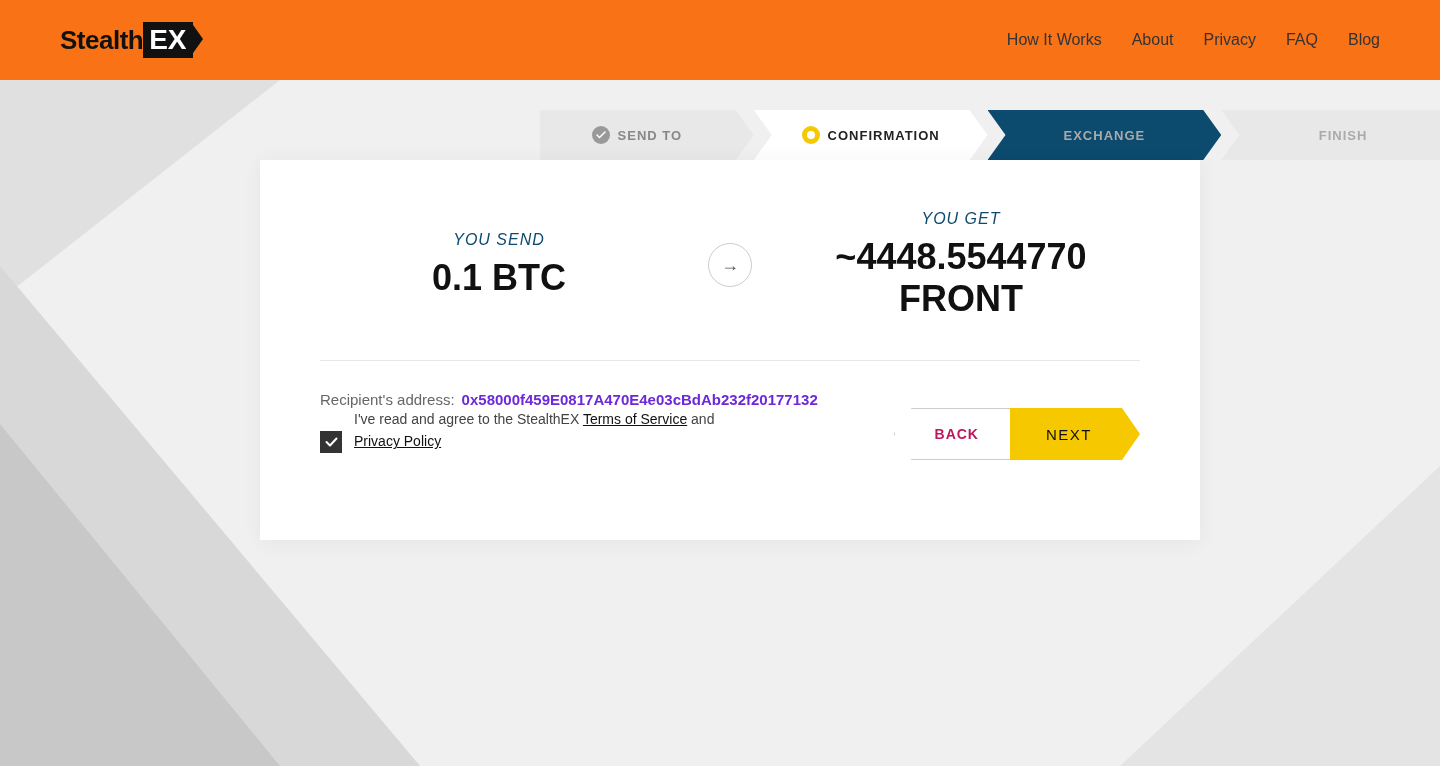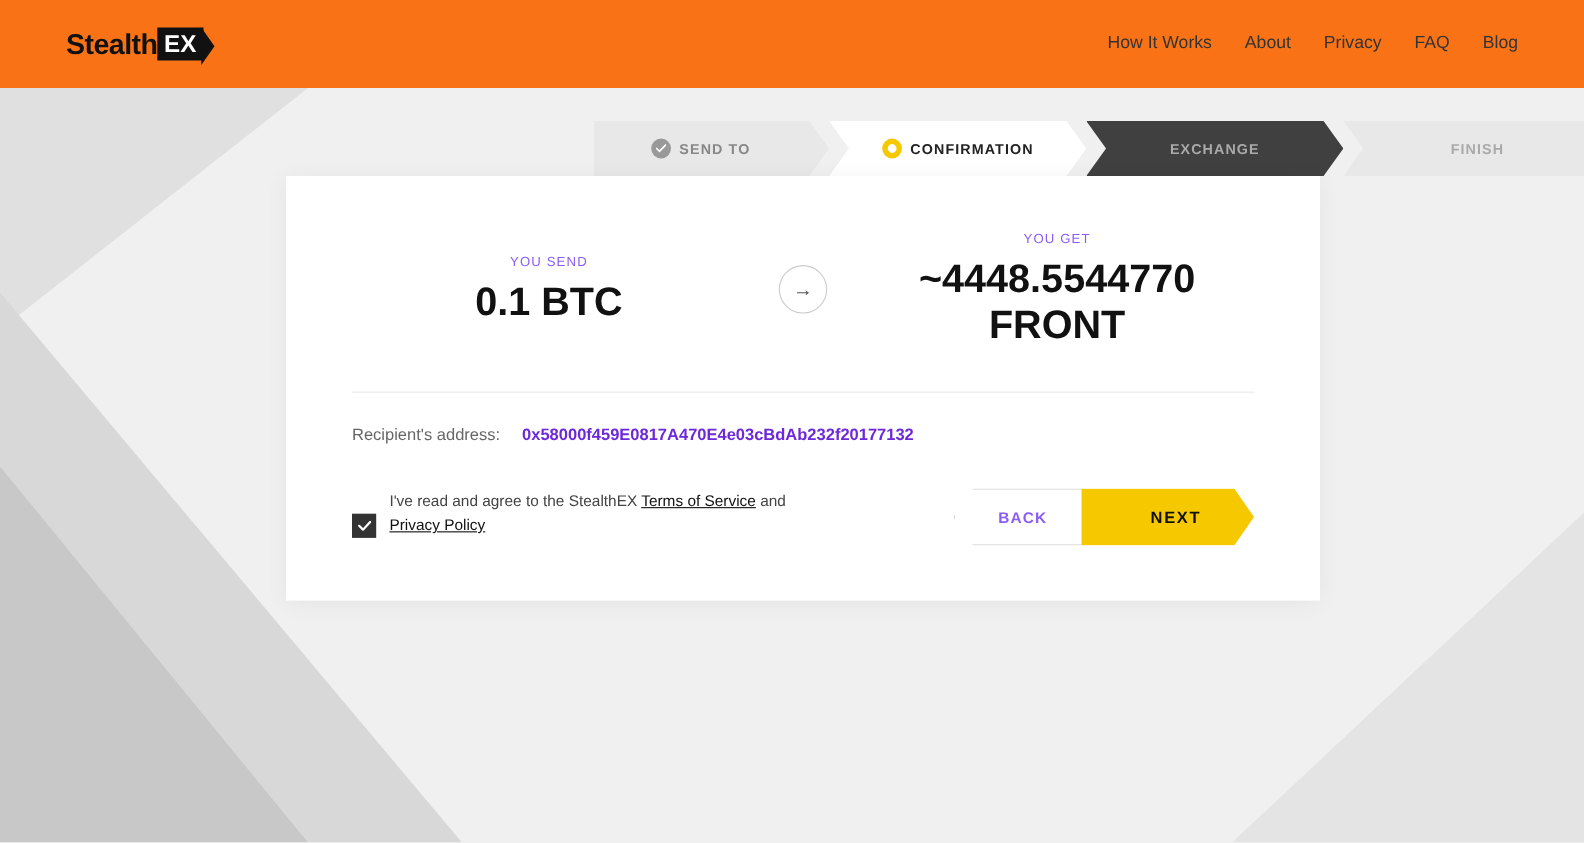--- a/index.html
+++ b/index.html
@@ -73,21 +73,21 @@
     .logo-text {
       font-size: 26px;
       font-weight: 700;
       color: #111;
       letter-spacing: -0.5px;
     }
     .logo-ex {
       background: #111;
       color: #fff;
       padding: 2px 6px;
-      font-size: 22px;
+      font-size: 28px;
       font-weight: 700;
       position: relative;
     }
     .logo-ex::after {
       content: '';
       position: absolute;
       right: -10px;
       top: 0;
       width: 0;
       height: 0;
@@ -148,21 +148,21 @@
     .step-confirmation {
       background: #fff;
       color: #222;
       clip-path: polygon(0 0, calc(100% - 18px) 0, 100% 50%, calc(100% - 18px) 100%, 0 100%, 18px 50%);
       padding: 0 20px;
       z-index: 2;
       box-shadow: 0 2px 10px rgba(0,0,0,0.1);
     }
 
     .step-exchange {
-      background: #404040;
+      background: #0c4a6e;
       color: #aaa;
       clip-path: polygon(0 0, calc(100% - 18px) 0, 100% 50%, calc(100% - 18px) 100%, 0 100%, 18px 50%);
       padding: 0 20px;
     }
 
     .step-finish {
       background: #e8e8e8;
       color: #aaa;
       clip-path: polygon(0 0, 100% 0, 100% 100%, 0 100%, 18px 50%);
       padding-left: 25px;
@@ -217,25 +217,26 @@
       justify-content: center;
       gap: 0;
       margin-bottom: 40px;
     }
 
     .exchange-col {
       flex: 1;
       text-align: center;
     }
     .exchange-label {
-      font-size: 12px;
-      color: #8b5cf6;
+      font-size: 16px;
+      color: #0c4a6e;
       letter-spacing: 1px;
       text-transform: uppercase;
       margin-bottom: 8px;
+      font-style: italic;
     }
     .exchange-value {
       font-size: 36px;
       font-weight: 700;
       color: #111;
     }
 
     .arrow-circle {
       width: 44px;
       height: 44px;
@@ -253,22 +254,21 @@
     .divider {
       border: none;
       border-top: 1px solid #e8e8e8;
       margin-bottom: 30px;
     }
 
     
     .recipient-row {
       display: flex;
       align-items: center;
-      gap: 20px;
-      margin-bottom: 40px;
+      gap: 7px;
       font-size: 15px;
     }
     .recipient-label {
       color: #666;
       white-space: nowrap;
     }
     .recipient-address {
       color: #6d28d9;
       font-weight: 600;
       word-break: break-all;
@@ -317,41 +317,41 @@
     .buttons-area {
       display: flex;
       align-items: center;
       gap: 0;
       flex-shrink: 0;
     }
 
     .btn-back {
       background: #fff;
       border: 1.5px solid #ccc;
-      color: #8b5cf6;
+      color: #be185d;
       font-size: 14px;
       font-weight: 600;
       letter-spacing: 1px;
       text-transform: uppercase;
       padding: 0 32px;
       height: 52px;
       cursor: pointer;
       clip-path: polygon(18px 0, 100% 0, 100% 100%, 18px 100%, 0 50%);
       padding-left: 40px;
     }
 
     .btn-next {
       background: #f5c800;
       border: none;
       color: #111;
       font-size: 15px;
-      font-weight: 700;
+      font-weight: 400;
       letter-spacing: 1.5px;
       text-transform: uppercase;
-      padding: 0 63px;
+      padding: 0 36px;
       height: 52px;
       cursor: pointer;
       clip-path: polygon(0 0, calc(100% - 18px) 0, 100% 50%, calc(100% - 18px) 100%, 0 100%);
       padding-right: 48px;
       margin-left: -2px;
     }
   </style>
 </head>
 <body>
 

